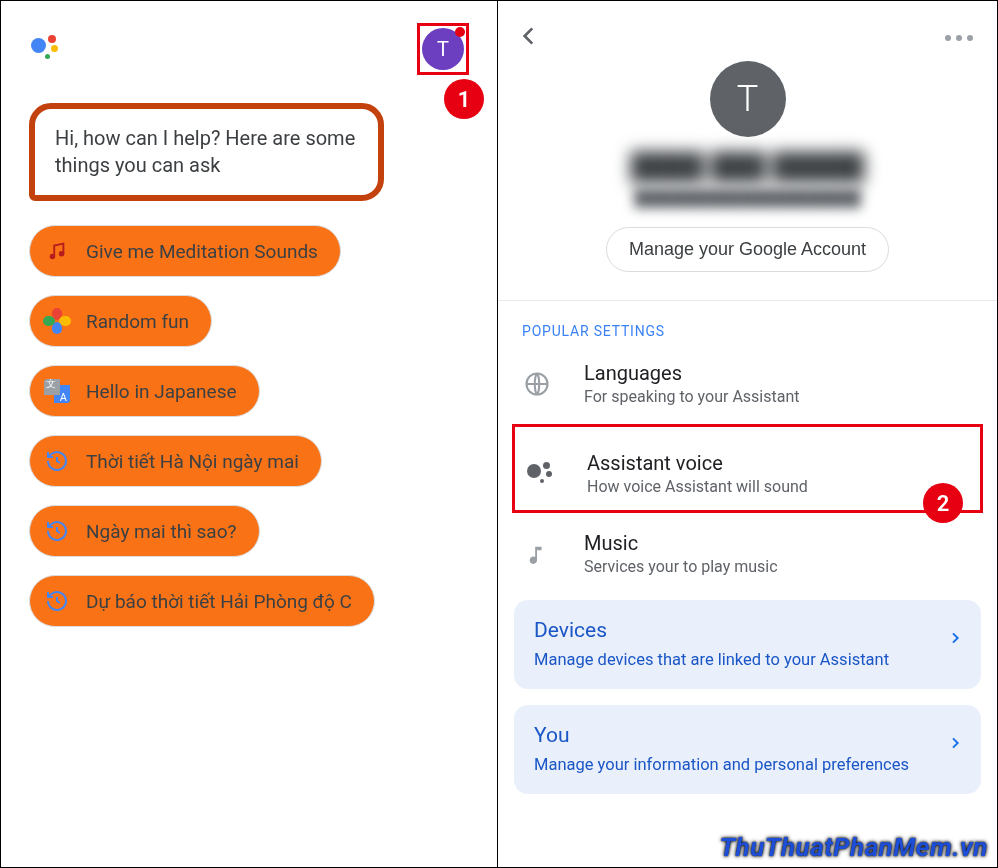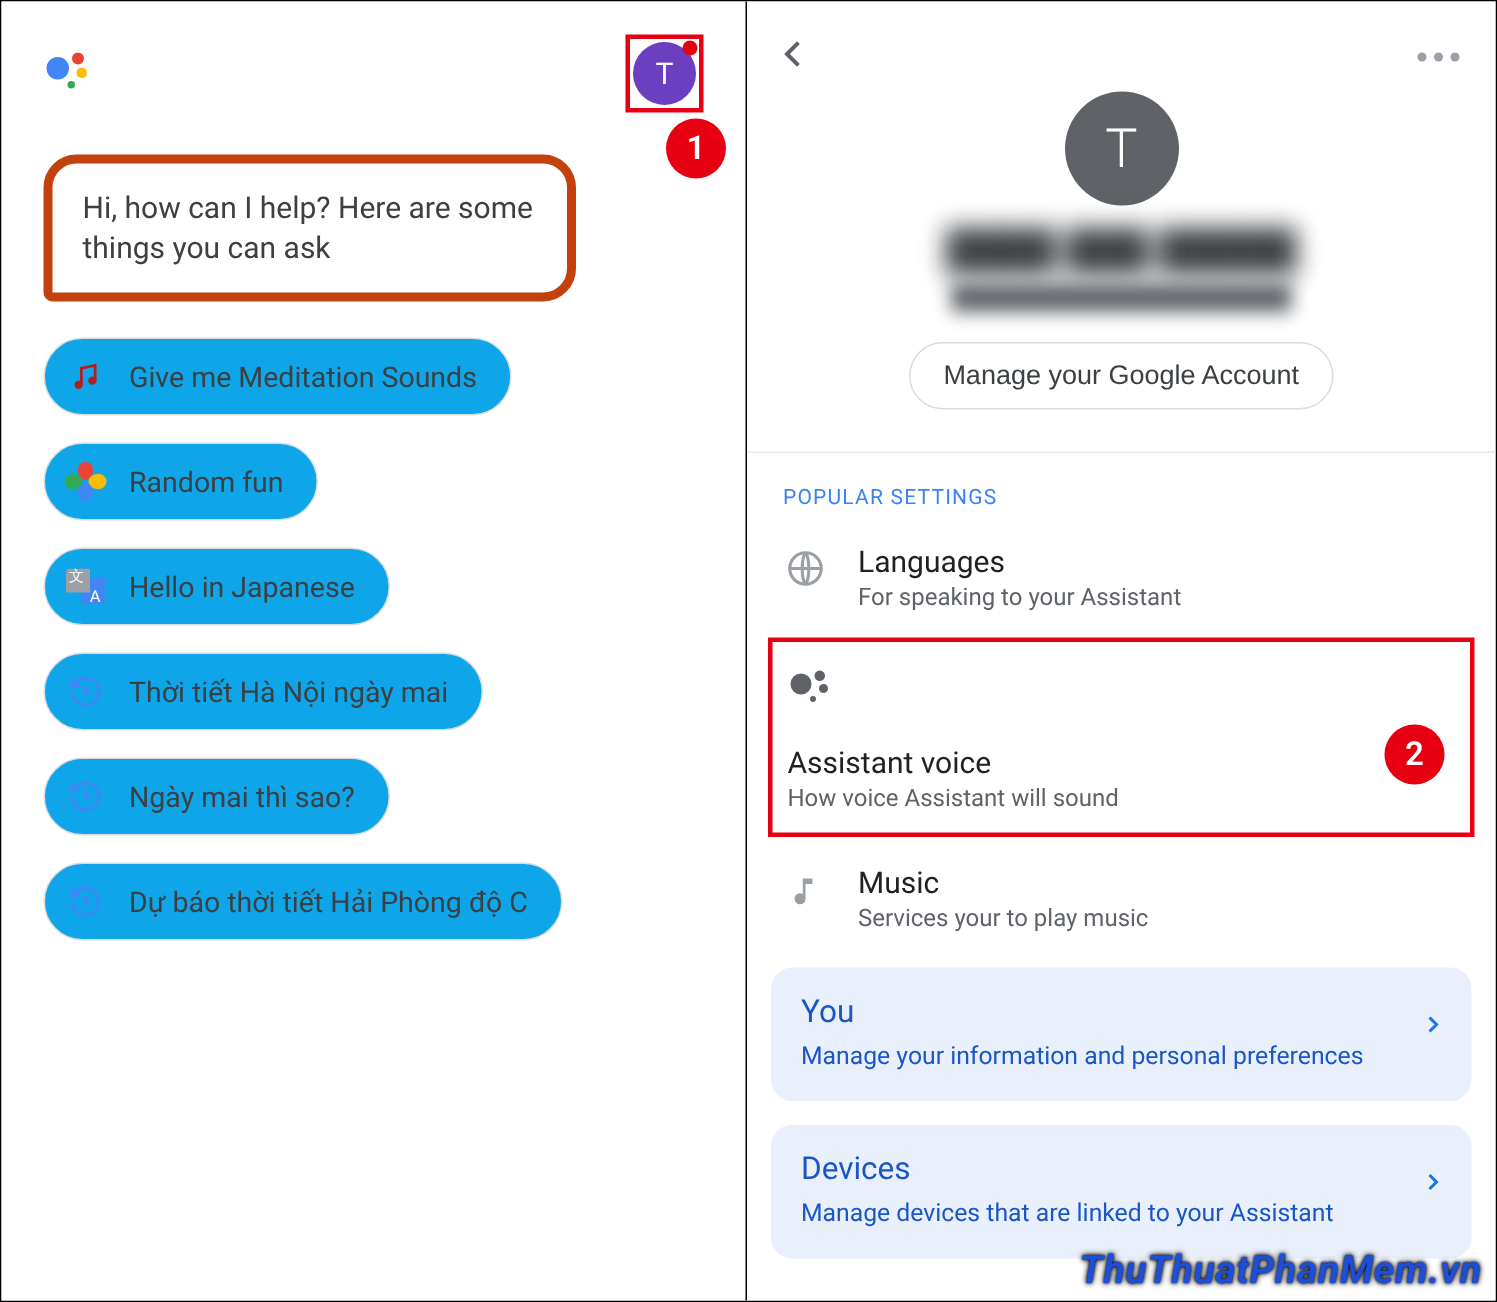--- a/index.html
+++ b/index.html
@@ -79,21 +79,21 @@
   }
 
   .chips { margin: 24px 0 0 28px; display:flex; flex-direction:column; gap:18px; align-items:flex-start; }
   .chip {
     display:flex; align-items:center; gap:16px;
     border:1px solid #dadce0;
     border-radius: 999px;
     padding: 12px 22px 12px 14px;
     font-size: 19px;
     color:#3c4043;
-    background:#0ea5e9;
+    background:#f97316;
   }
   .chip-icon { width:26px; height:26px; display:flex; align-items:center; justify-content:center; }
 
   .ic-music svg { width:22px; height:22px; }
   .ic-fan { position:relative; width:26px; height:26px; }
   .ic-fan span { position:absolute; width:10px; height:12px; border-radius: 5px 5px 50% 50%; }
   .ic-fan .r { background:#ea4335; top:0; left:8px; transform:rotate(0); }
   .ic-fan .y { background:#fbbc04; top:7px; right:0; transform:rotate(90deg); }
   .ic-fan .b { background:#4285f4; bottom:0; left:8px; transform:rotate(180deg);}
   .ic-fan .g { background:#34a853; top:7px; left:0; transform:rotate(270deg);}
@@ -135,28 +135,27 @@
     padding: 11px 22px; font-size:18px; color:#3c4043;
     background:#fff;
   }
 
   .section-label {
     padding: 22px 24px 6px; font-size:14px; letter-spacing:0.8px;
     color:#3b82f6;
   }
 
   .setting-row {
-    display:flex; align-items:flex-start; gap:20px;
+    display:flex; align-items:center; gap:32px;
     padding: 16px 24px;
   }
   .setting-row.highlight {
     border:3px solid #e60012;
     margin: 2px 14px;
-    padding: 14px 10px 14px 10px;
-    flex-direction: column;
+    padding: 24px 10px 14px 10px;
   }
   .setting-icon { width:30px; height:34px; display:flex; align-items:center; justify-content:center; flex-shrink:0; color:#5f6368; }
   .setting-title { font-size:20px; color:#202124; }
   .setting-sub { font-size:16px; color:#5f6368; margin-top:2px; }
 
   .ic-globe svg{width:28px;height:28px;stroke:#9aa0a6;}
   .ic-assistant { position:relative; width:30px; height:30px; }
   .ic-assistant .c{position:absolute;border-radius:50%;background:#5f6368;}
   .ic-assistant .c1{width:14px;height:14px;top:5px;left:2px;}
   .ic-assistant .c2{width:7px;height:7px;top:3px;left:18px;}
@@ -333,35 +332,35 @@
             <path d="M10 4v11.3A4 4 0 1 0 12 19V8h5V4z"></path>
           </svg>
       </div>
       <div>
         <div class="setting-title">Music</div>
         <div class="setting-sub">Services your to play music</div>
       </div>
     </div>
 
     <div class="card">
+      <div class="card-title">Devices</div>
+      <div class="card-sub">Manage devices that are linked to your Assistant</div>
+      <div class="card-chevron">
+        <svg viewBox="0 0 24 24" fill="none" stroke-width="3">
+            <path d="M9 5l7 7-7 7"></path>
+          </svg>
+      </div>
+    </div>
+
+    <div class="card">
       <div class="card-title">You</div>
       <div class="card-sub">Manage your information and personal preferences</div>
       <div class="card-chevron">
         <svg viewBox="0 0 24 24" fill="none" stroke-width="3">
             <path d="M9 5l7 7-7 7"></path>
           </svg>
       </div>
     </div>
 
-    <div class="card">
-      <div class="card-title">Devices</div>
-      <div class="card-sub">Manage devices that are linked to your Assistant</div>
-      <div class="card-chevron">
-        <svg viewBox="0 0 24 24" fill="none" stroke-width="3">
-            <path d="M9 5l7 7-7 7"></path>
-          </svg>
-      </div>
-    </div>
-
   </div>
 </div>
 
 <div class="watermark">ThuThuatPhanMem.vn</div>
 
 </body></html>

